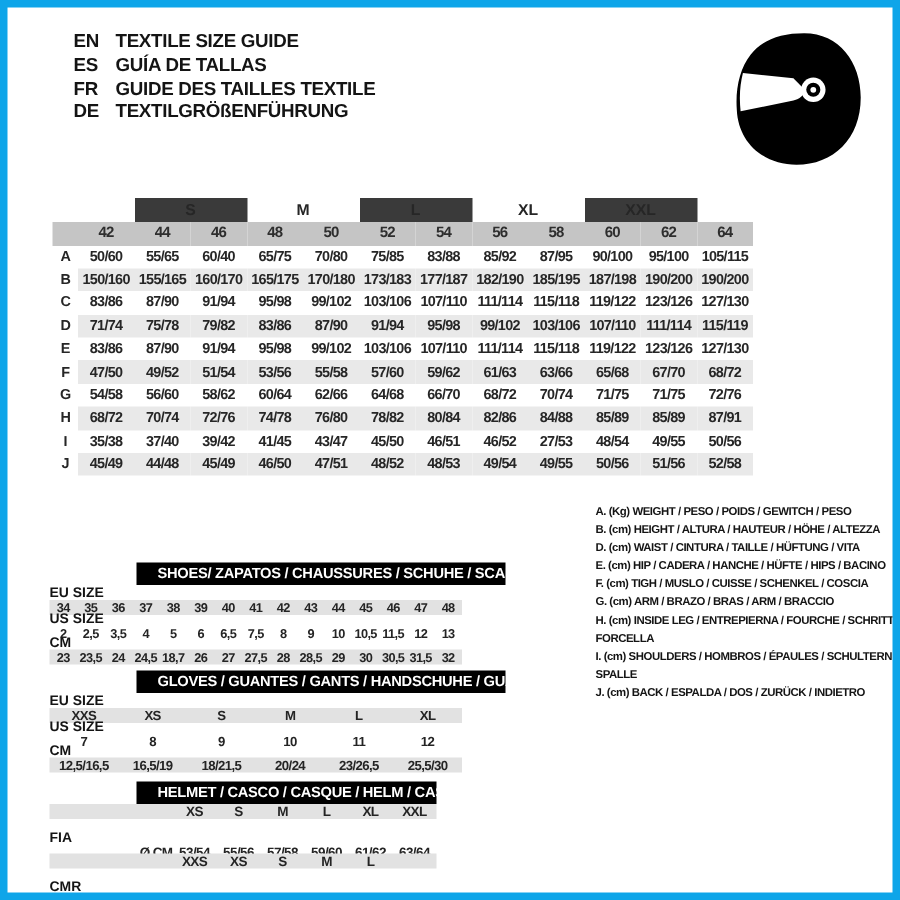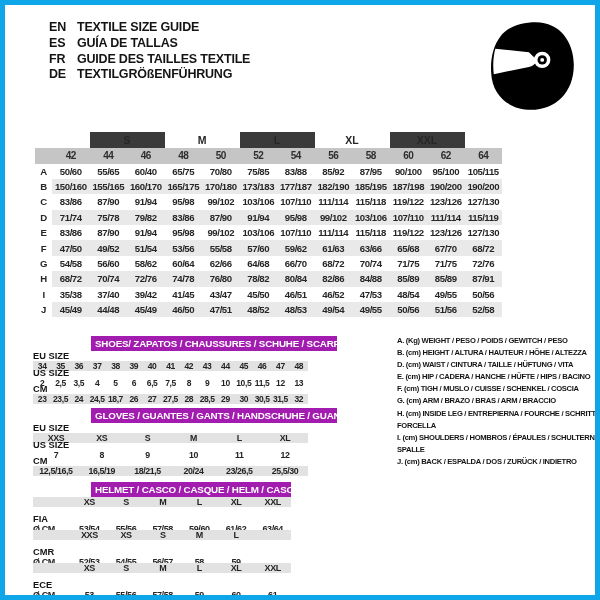--- a/index.html
+++ b/index.html
@@ -21,31 +21,31 @@
   tr.group-row td { height:16px; font-size:10.5px; letter-spacing:0; }
   td.group-dark { background:#3a3a3a; color:#fff; }
   td.group-light { background:transparent; color:#141414; }
   tr.num-row td { background:#c5c5c5; font-size:10px; color:#2e2e2e; height:15.5px; }
   tr.stripe td { background:#e9e9e9; }
   td.key-cell { text-align:left; padding-left:2px; font-size:10px; letter-spacing:0; }
   tr.stripe td.key-cell { background:#fff; }
 
   
   .subtable { position:absolute; left:28px; }
-  .sub-title { margin-left:58px; height:15px; background:#a21caf; color:#fff; font-weight:700;
-               font-size:9.8px; letter-spacing:-0.2px; display:flex; align-items:center; padding-left:4px; white-space:nowrap; }
+  .sub-title { margin-left:58px; height:15px; background:#000000; color:#fff; font-weight:700;
+               font-size:9.8px; letter-spacing:-0.2px; display:flex; align-items:center; padding-left:14px; white-space:nowrap;margin-top:39px; }
   .sub-row { display:flex; height:16.5px; align-items:stretch;flex-direction:column; }
   .sub-label { width:58px; display:flex; align-items:center; font-weight:700; font-size:9.3px; color:#141414; }
   .sub-cells { display:flex; width:275px; align-items:center; }
   .sub-cells.gray { background:#e2e2e2; }
   .sub-cell { flex:1; text-align:center; font-weight:700; font-size:8.5px; letter-spacing:-0.4px; color:#242424; white-space:nowrap; }
   .gloves .sub-cell { font-size:8.8px; }
   .sub-cells.helm { width:258px; }
   .sub-cells.helm .sub-cell { font-size:9px; }
-  .sub-cell.unit { flex:0 0 38px; text-align:left; }
+  .sub-cell.unit { flex:0 0 38px; text-align:right;margin-left:44px; }
   #shoes { top:331px; }
   #gloves { top:403px; }
   #helmet { top:477px; }
   #helmet .sub-title { width:200px; }
   #shoes .sub-title, #gloves .sub-title { width:246px; }
 
   
   .legend { position:absolute; left:392px; top:330px; width:206px; }
   .legend-item { font-weight:700; font-size:7.6px; line-height:12.1px; letter-spacing:-0.3px; color:#141414; }
 </style>
@@ -247,21 +247,21 @@
         <tr>
           <td class="key-cell">I</td>
           <td class="val-cell">35/38</td>
           <td class="val-cell">37/40</td>
           <td class="val-cell">39/42</td>
           <td class="val-cell">41/45</td>
           <td class="val-cell">43/47</td>
           <td class="val-cell">45/50</td>
           <td class="val-cell">46/51</td>
           <td class="val-cell">46/52</td>
-          <td class="val-cell">47/53</td>
+          <td class="val-cell">27/53</td>
           <td class="val-cell">48/54</td>
           <td class="val-cell">49/55</td>
           <td class="val-cell">50/56</td>
         </tr>
         <tr class="stripe">
           <td class="key-cell">J</td>
           <td class="val-cell">45/49</td>
           <td class="val-cell">44/48</td>
           <td class="val-cell">45/49</td>
           <td class="val-cell">46/50</td>

